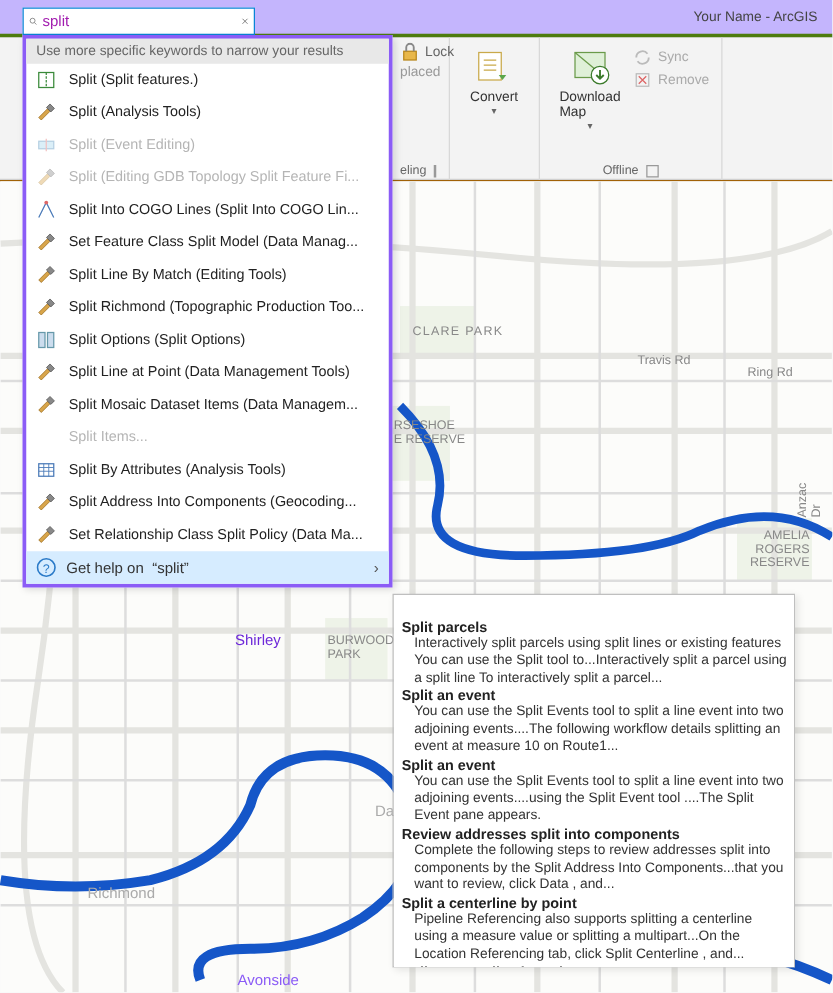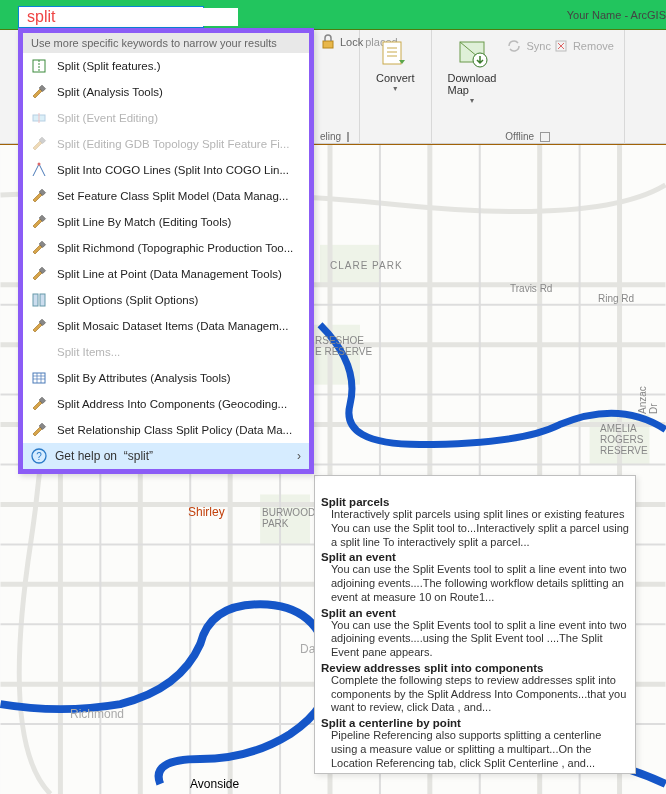--- a/index.html
+++ b/index.html
@@ -1,36 +1,36 @@
 <!DOCTYPE html>
 <html><head>
 <meta charset="utf-8">
 <style>
   * { box-sizing: border-box; margin: 0; padding: 0; font-family: "Segoe UI", Arial, sans-serif; }
   body { width: 666px; height: 794px; background: #f5f5f5; position: relative; overflow: hidden; }
-  .titlebar { height: 30px; display: flex; align-items: center; justify-content: flex-end; padding: 0 0; background: #22c55e; border-bottom: 1px solid #4d7c0f; font-size: 11px; color: #444; }
+  .titlebar { height: 30px; display: flex; align-items: center; justify-content: flex-end; padding: 0 12px; background: #c4b5fd; border-bottom: 3px solid #4d7c0f; font-size: 11px; color: #444; }
   .ribbon-area { background: #f3f3f3; border-bottom: 1px solid #d0d0d0; height: 114px; position: relative; }
   .ribbon-groups { display: flex; height: 114px; }
   .ribbon-group { border-right: 1px solid #d8d8d8; padding: 4px 10px 2px 10px; display: flex; flex-direction: column; justify-content: space-between; }
   .rg-body { display: flex; gap: 4px; align-items: flex-start; }
   .rg-btn { display: flex; flex-direction: column; align-items: center; justify-content: flex-start; padding: 4px 6px; font-size: 11px; color: #333; min-width: 50px; cursor: pointer; border-radius: 2px; }
   .rg-btn .ico { width: 32px; height: 32px; display: block; margin-bottom: 2px; }
-  .rg-small { display: flex; flex-direction: row; gap: 2px; font-size: 11px; color: #666; }
+  .rg-small { display: flex; flex-direction: column; gap: 2px; font-size: 11px; color: #666; }
   .rg-small .sb { display: flex; align-items: center; gap: 4px; cursor: pointer; }
   .rg-label { font-size: 10px; color: #666; text-align: right; display: flex; justify-content: space-between; align-items: center; gap: 6px; }
   .dbl { width: 10px; height: 10px; border: 1px solid #999; }
   .map-canvas { position: absolute; left: 0; top: 144px; right: 0; bottom: 0; background: #fafafa; border-top: 1px solid #a16207; text-decoration: underline; }
   .map-svg { width: 100%; height: 100%; }
 
   .searchbox { position: absolute; left: 18px; top: 6px; width: 186px; height: 22px; background: #fff; border: 1px solid #0a84d6; display: flex; align-items: center; padding: 0 4px; z-index: 20; }
   .searchbox .sico { width: 14px; height: 14px; color: #666; }
-  .searchbox input { flex: 1; border: none; outline: none; font-size: 16px; padding: 0 4px; color: #ef4444; }
+  .searchbox input { flex: 1; border: none; outline: none; font-size: 12px; padding: 0 4px; color: #a21caf; }
   .searchbox .xico { width: 12px; height: 12px; color: #666; cursor: pointer; }
 
-  .dropdown { position: absolute; left: 18px; top: 28px; width: 296px; background: #fff; border: 5px solid #8b5cf6; box-shadow: 2px 2px 6px rgba(0,0,0,0.15); z-index: 30; }
+  .dropdown { position: absolute; left: 18px; top: 28px; width: 296px; background: #fff; border: 3px solid #8b5cf6; box-shadow: 2px 2px 6px rgba(0,0,0,0.15); z-index: 30; }
   .dd-hint { background: #e8e8e8; font-size: 11px; color: #666; padding: 4px 8px; }
   .dd-list { max-height: 410px; overflow: hidden; }
   .dd-item { display: flex; align-items: center; gap: 10px; padding: 4px 8px; font-size: 11.5px; color: #222; cursor: pointer; height: 26px; white-space: nowrap; overflow: hidden; text-overflow: ellipsis; }
   .dd-item.dim { color: #b5b5b5; }
   .dd-ico { width: 16px; height: 16px; flex: 0 0 16px; }
   .dd-help-sec { font-size: 11px; color: #555; padding: 2px 8px; }
   .dd-help { display: flex; align-items: center; justify-content: space-between; background: #d6ecff; padding: 5px 8px; font-size: 12px; color: #333; cursor: pointer; }
   .dd-help .hico { width: 16px; height: 16px; }
   .dd-help .chev { color: #555; font-size: 12px; }
 
@@ -143,31 +143,31 @@
     </g>
 
     <path d="M320 180 Q360 220 350 260 Q340 300 420 300 Q520 300 560 280 Q620 255 666 285" stroke="#1556c8" stroke-width="7" fill="none"></path>
     <path d="M0 560 Q60 570 120 560 Q180 545 200 500 Q210 460 260 460 Q320 460 330 520 Q335 560 290 590 Q250 615 200 615 Q150 615 160 640" stroke="#1556c8" stroke-width="8" fill="none"></path>
     <path d="M330 520 Q380 530 430 560 Q500 600 560 610 Q620 618 666 640" stroke="#1556c8" stroke-width="8" fill="none"></path>
   </svg>
   <div class="mlabel" style="left:330px;top:115px">CLARE PARK</div>
   <div class="rlabel" style="left:510px;top:138px">Travis Rd</div>
   <div class="rlabel" style="left:598px;top:148px">Ring Rd</div>
   <div class="rlabel" style="left:630px;top:240px;transform:rotate(-90deg)">Anzac Dr</div>
-  <div class="mlabel" style="left:600px;top:278px;white-space:pre;text-align:left;letter-spacing:0">AMELIA
+  <div class="mlabel" style="left:600px;top:278px;white-space:pre;text-align:right;letter-spacing:0">AMELIA
 ROGERS
 RESERVE</div>
   <div class="mlabel" style="left:315px;top:190px;white-space:pre;letter-spacing:0">RSESHOE
 E RESERVE</div>
   <div class="mlabel" style="left:262px;top:362px;white-space:pre;letter-spacing:0">BURWOOD
 PARK</div>
-  <div class="rlabel" style="left:188px;top:360px;font-size:12px;color:#c2410c">Shirley</div>
+  <div class="rlabel" style="left:188px;top:360px;font-size:12px;color:#6d28d9">Shirley</div>
   <div class="rlabel" style="left:70px;top:562px;font-size:12px;color:#aaa">Richmond</div>
   <div class="rlabel" style="left:300px;top:497px;font-size:12px;color:#aaa">Dall</div>
-  <div class="rlabel" style="left:190px;top:632px;font-size:12px;color:#000000">Avonside</div>
+  <div class="rlabel" style="left:190px;top:632px;font-size:12px;color:#8b5cf6">Avonside</div>
 </div>
 
 <div class="searchbox">
   <svg class="sico" viewBox="0 0 16 16">
       <circle cx="7" cy="7" r="4.5" fill="none" stroke="#666" stroke-width="1.3"></circle>
       <path d="M10.5 10.5 L14 14" stroke="#666" stroke-width="1.3"></path>
     </svg>
   <input type="text" value="split" style="">
   <svg class="xico" viewBox="0 0 12 12">
       <path d="M2 2 L10 10 M10 2 L2 10" stroke="#666" stroke-width="1.3"></path>
@@ -220,29 +220,29 @@
         <span>Split Line By Match (Editing Tools)</span>
       </div>
       <div class="dd-item">
         <svg class="dd-ico" viewBox="0 0 16 16">
           <use href="#ico-hammer"></use>
         </svg>
         <span>Split Richmond (Topographic Production Too...</span>
       </div>
       <div class="dd-item">
         <svg class="dd-ico" viewBox="0 0 16 16">
+          <use href="#ico-split-opt"></use>
+        </svg>
+        <span>Split Options (Split Options)</span>
+      </div>
+      <div class="dd-item">
+        <svg class="dd-ico" viewBox="0 0 16 16">
           <use href="#ico-hammer"></use>
         </svg>
         <span>Split Line at Point (Data Management Tools)</span>
-      </div>
-      <div class="dd-item">
-        <svg class="dd-ico" viewBox="0 0 16 16">
-          <use href="#ico-split-opt"></use>
-        </svg>
-        <span>Split Options (Split Options)</span>
       </div>
       <div class="dd-item">
         <svg class="dd-ico" viewBox="0 0 16 16">
           <use href="#ico-hammer"></use>
         </svg>
         <span>Split Mosaic Dataset Items (Data Managem...</span>
       </div>
       <div class="dd-item dim">
         <svg class="dd-ico" viewBox="0 0 16 16" style="opacity: 0.4;"></svg>
         <span>Split Items...</span>

